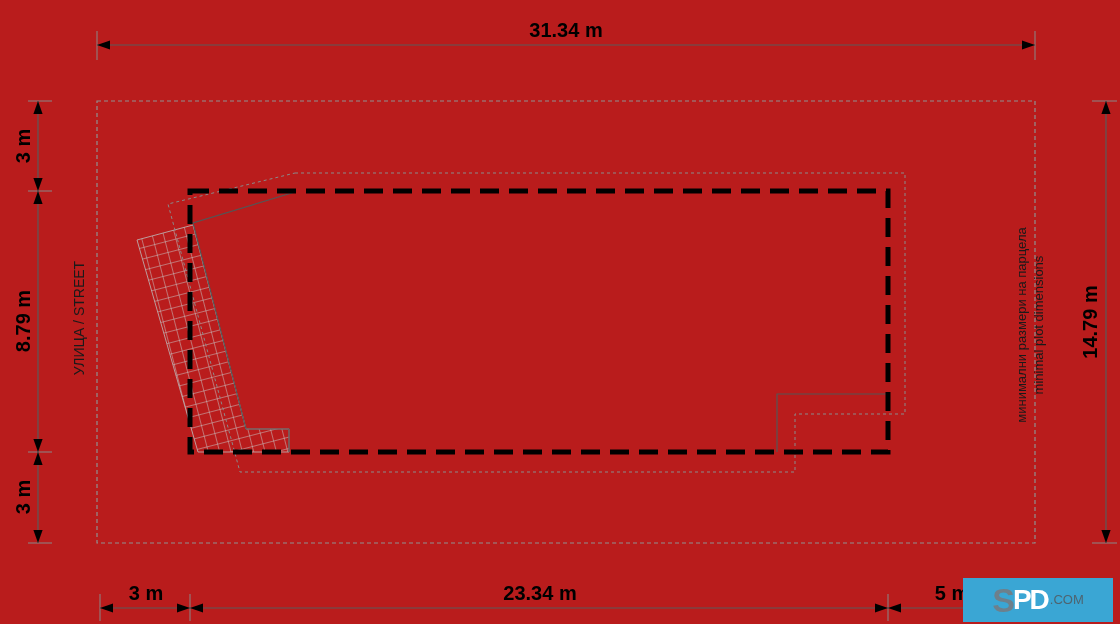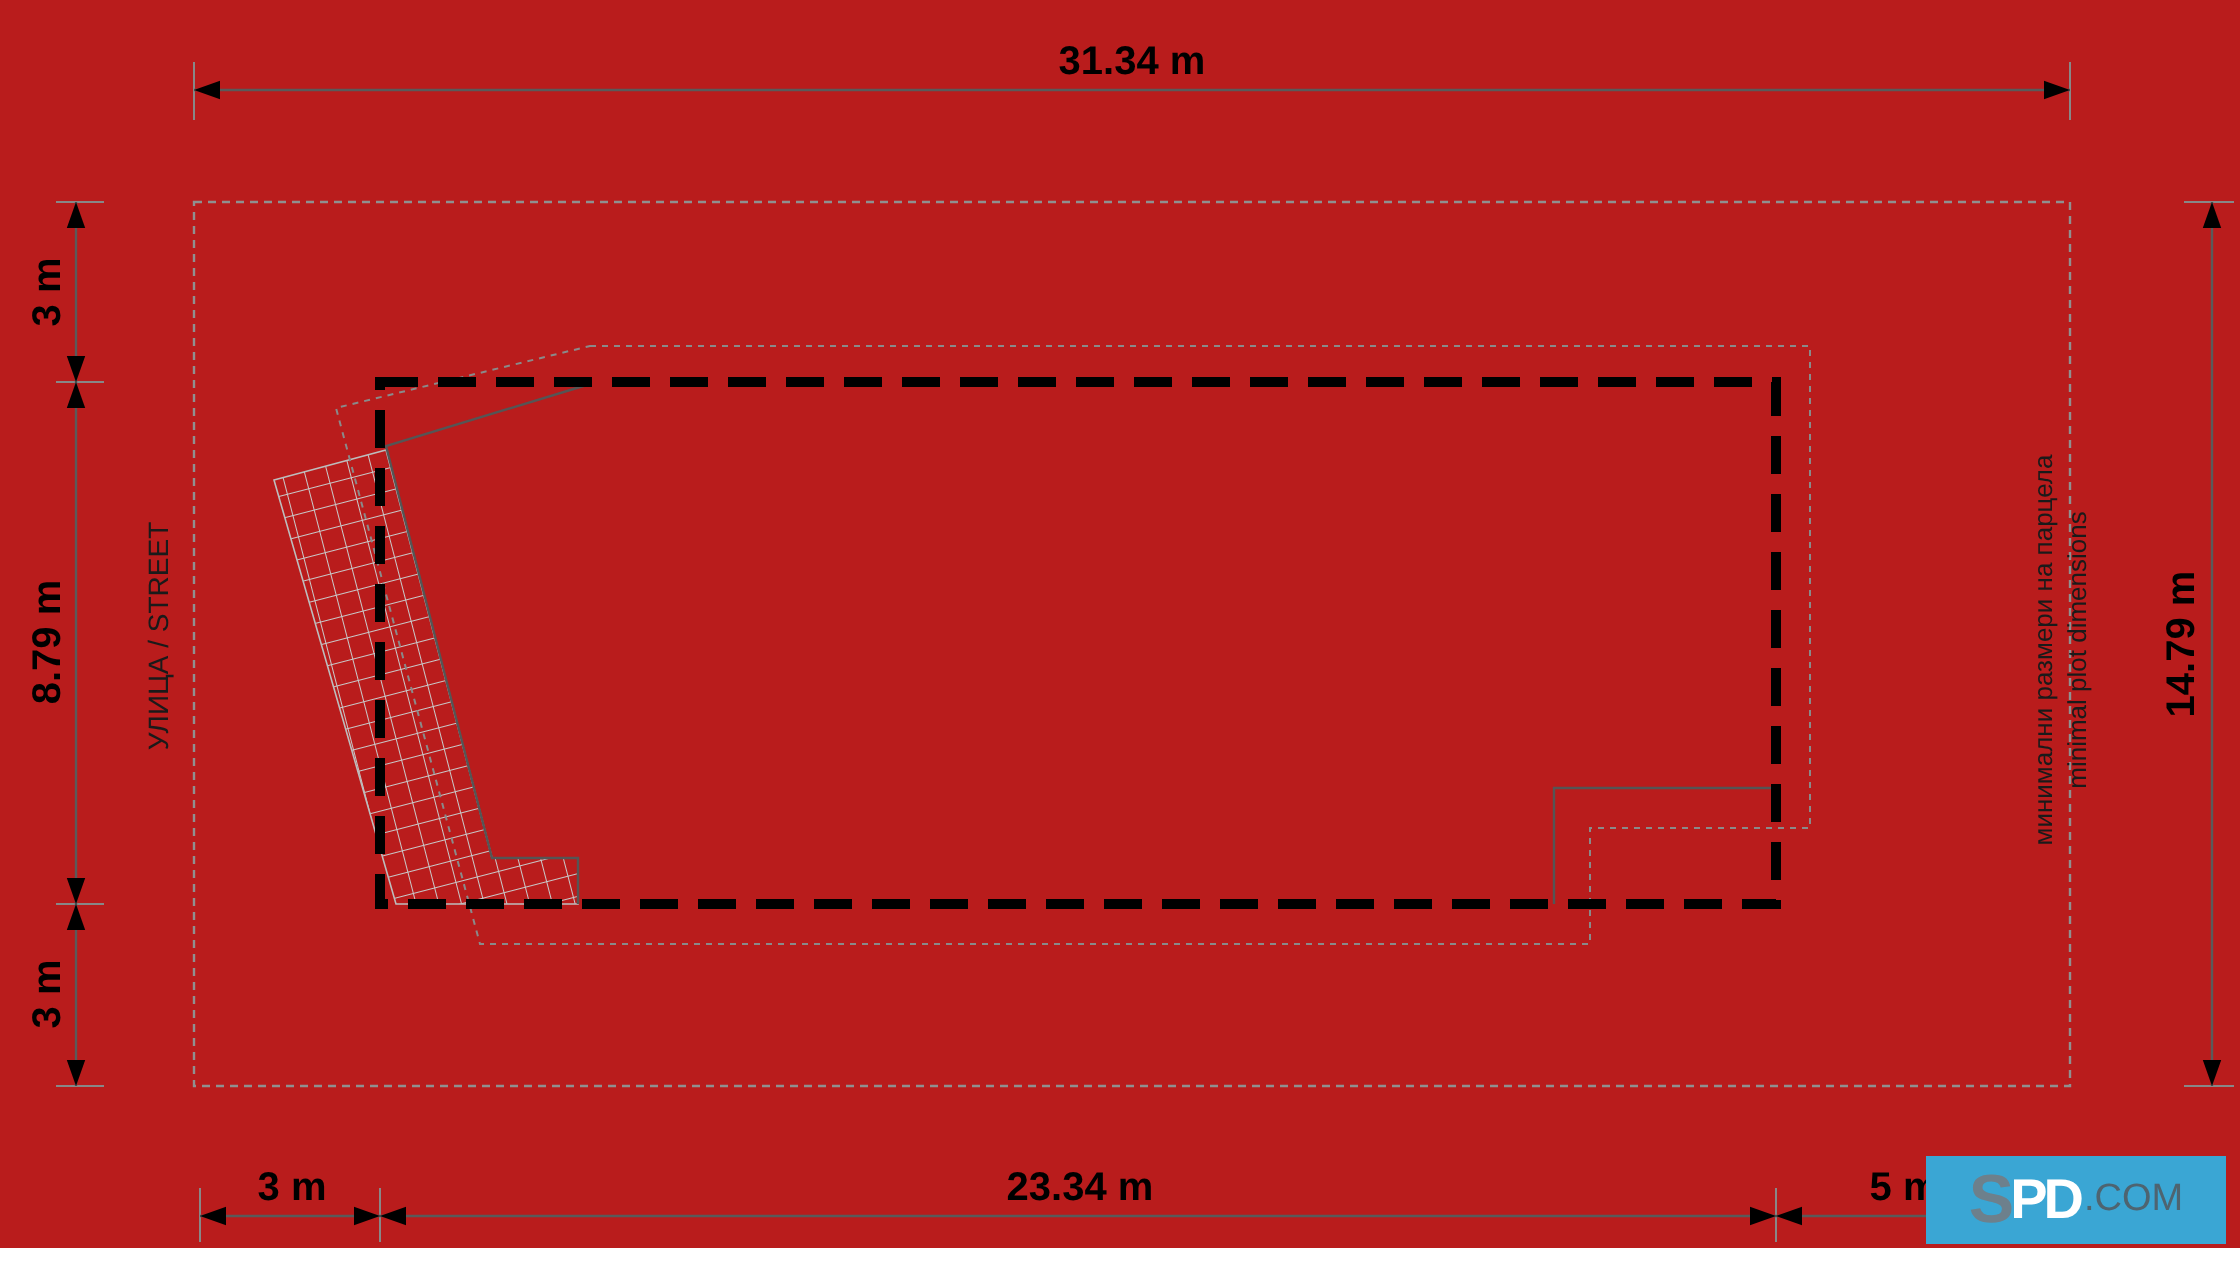--- a/index.html
+++ b/index.html
@@ -18,21 +18,21 @@
   }
   #watermark .logo-first{
     font-weight:bold;font-size:34px;color:#6d808c;letter-spacing:-2px;
     font-family:"Liberation Sans",sans-serif;
   }
   #watermark .logo-rest{
     font-weight:bold;font-size:28px;color:#ffffff;letter-spacing:-2px;
     font-family:"Liberation Sans",sans-serif;
   }
   #watermark .logo-suffix{
-    font-size:19px;color:#4e6470;font-weight:normal;margin-left:2px;
+    font-size:13px;color:#4e6470;font-weight:normal;margin-left:2px;
     font-family:"Liberation Sans",sans-serif;
   }
 </style>
 </head>
 <body>
 
 <div id="stage">
   <svg width="1120" height="632" viewBox="0 0 1120 632">
     <defs>
       <marker id="arrowE" markerUnits="userSpaceOnUse" markerWidth="16" markerHeight="12" refX="13" refY="0" orient="auto" viewBox="0 -6 16 12">

